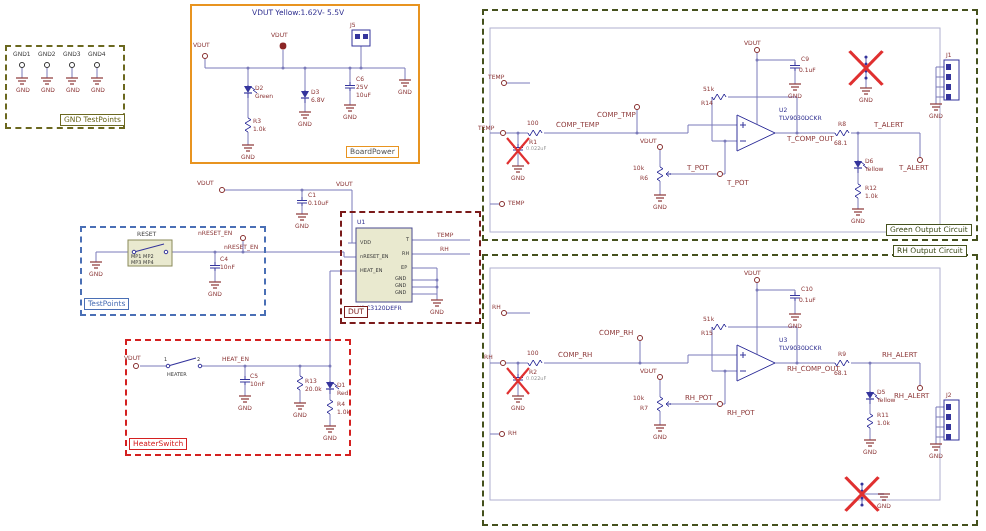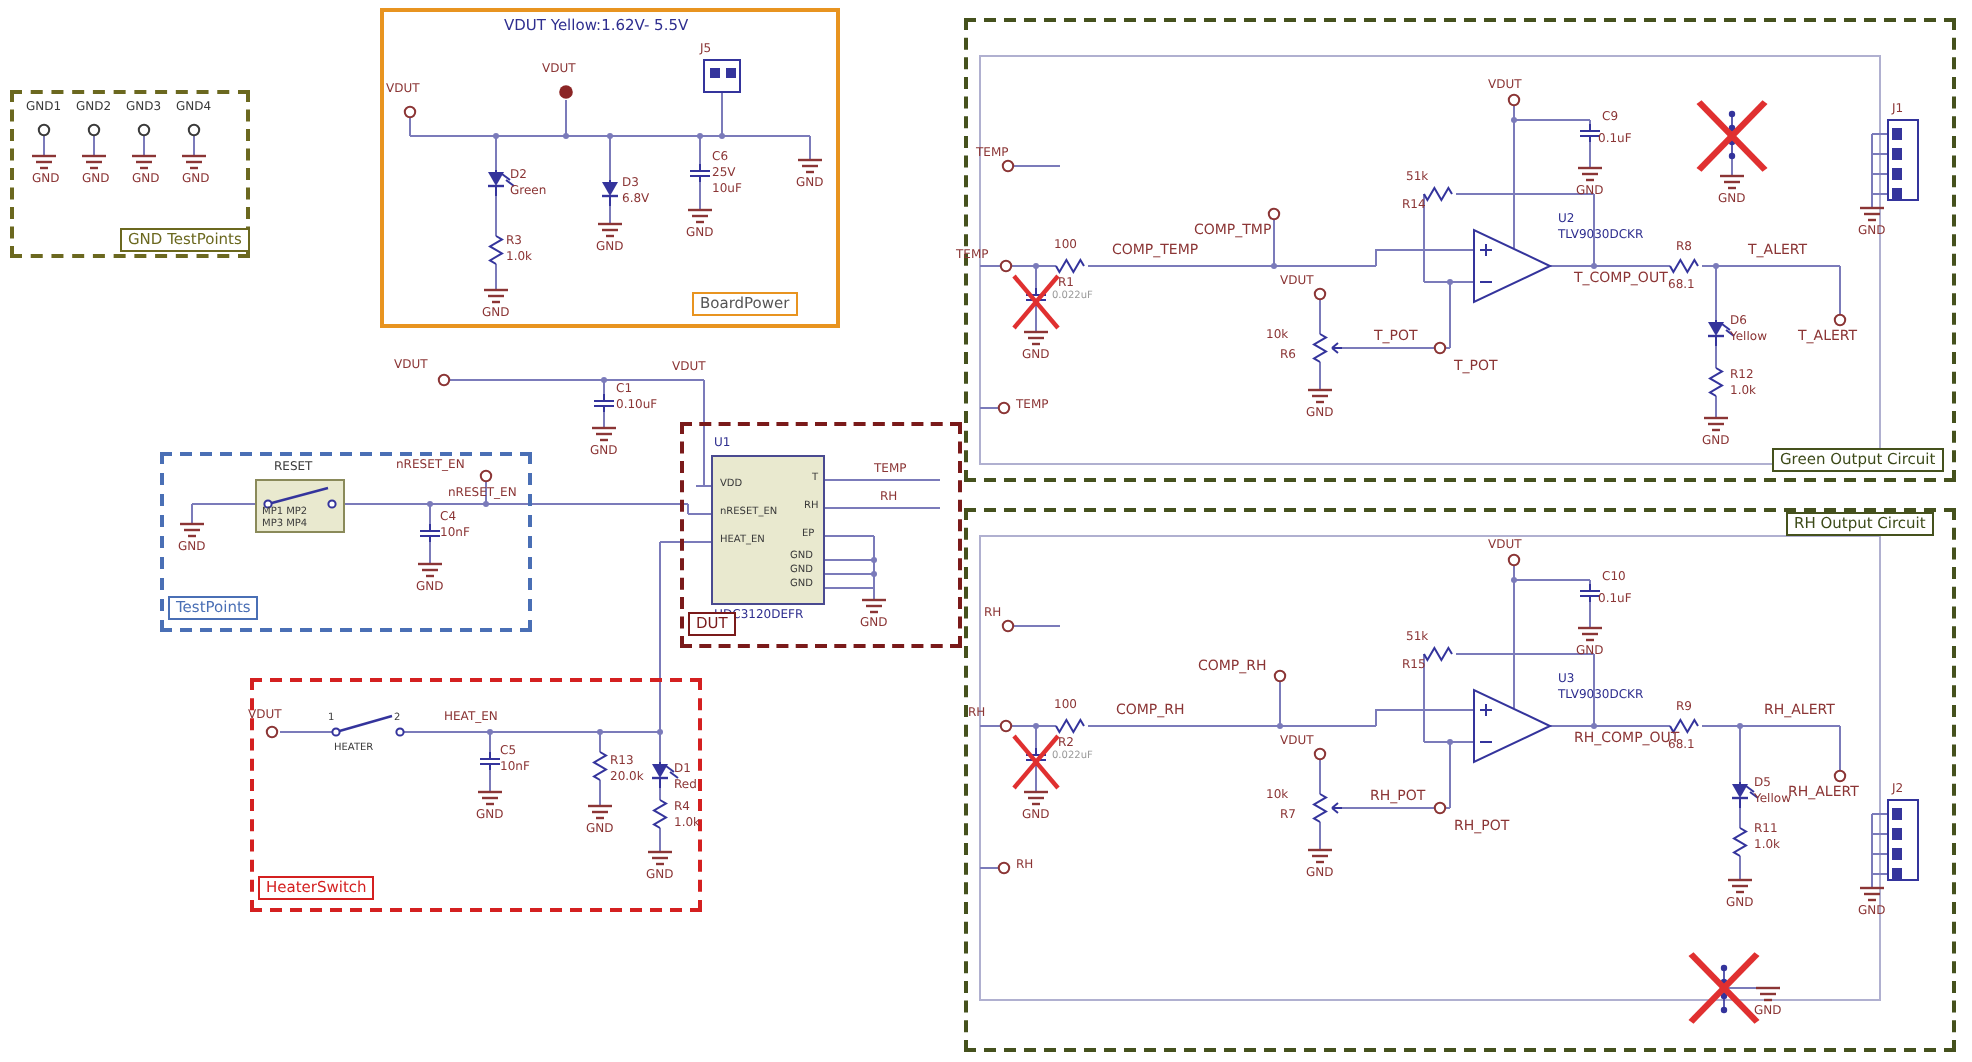--- a/index.html
+++ b/index.html
@@ -449,15 +449,15 @@
 <span class="t s" style="left:863px;top:449px">GND</span>
 <span class="t s" style="left:929px;top:453px">GND</span>
 <span class="t s" style="left:877px;top:503px">GND</span>
 
 <span class="blbl" style="left:60px;top:114px;border-color:#6b681f;color:#6b681f">GND TestPoints</span>
 <span class="blbl" style="left:346px;top:146px;border-color:#e89420;color:#555">BoardPower</span>
 <span class="blbl" style="left:84px;top:298px;border-color:#4a6fb5;color:#4a6fb5">TestPoints</span>
 <span class="blbl" style="left:344px;top:306px;border-color:#7a1a1a;color:#7a1a1a">DUT</span>
 <span class="blbl" style="left:129px;top:438px;border-color:#d42020;color:#d42020">HeaterSwitch</span>
 <span class="blbl" style="left:886px;top:224px;border-color:#45511d;color:#3c4a18">Green Output Circuit</span>
-<span class="blbl" style="left:893px;top:256px;border-color:#45511d;color:#3c4a18">RH Output Circuit</span>
+<span class="blbl" style="left:893px;top:245px;border-color:#45511d;color:#3c4a18">RH Output Circuit</span>
 
 </div>
 
 </body></html>

